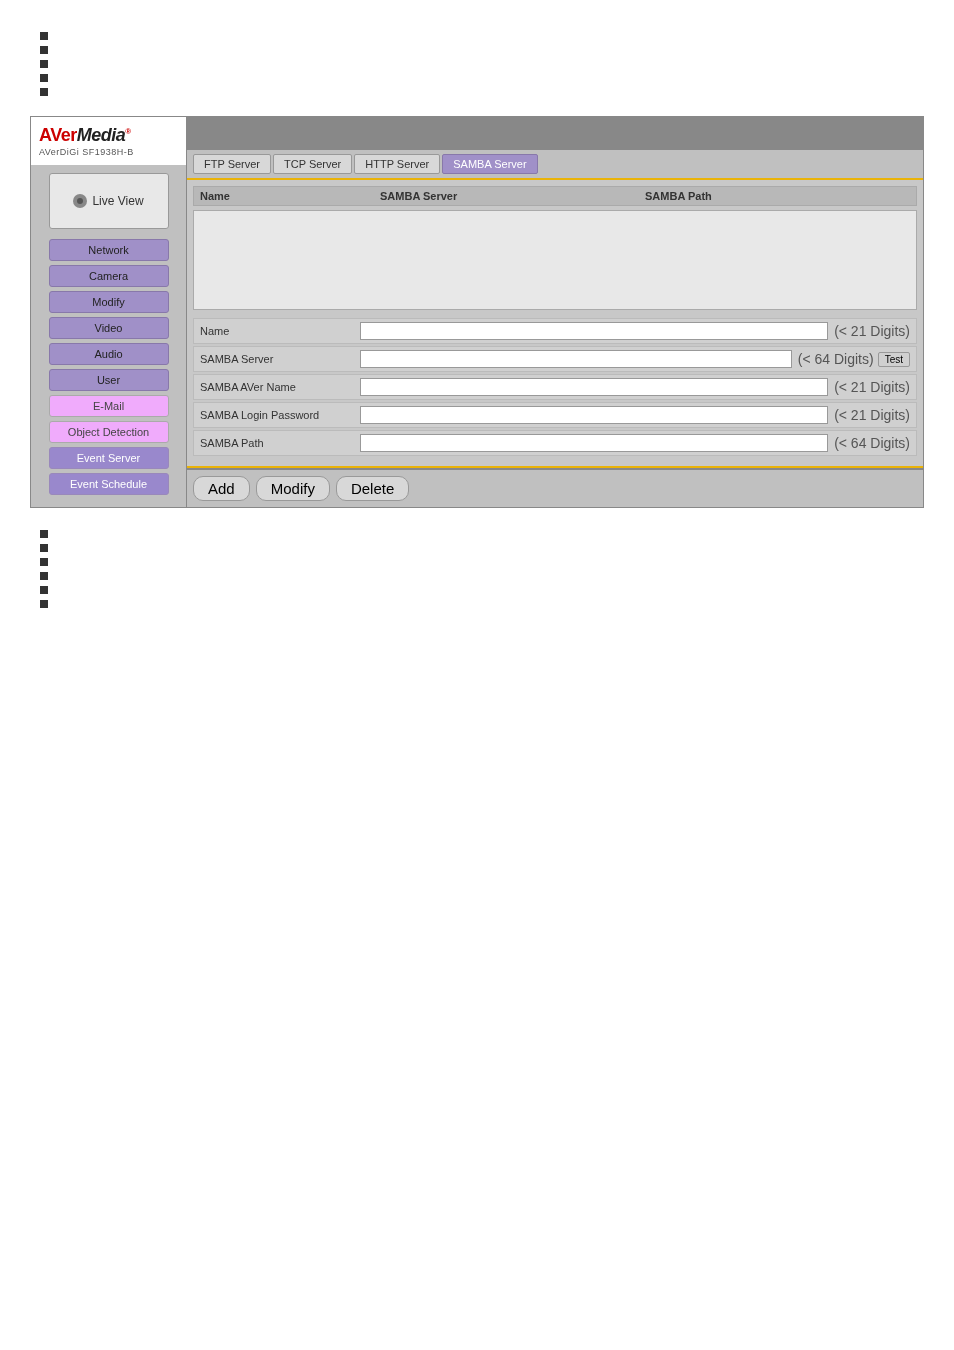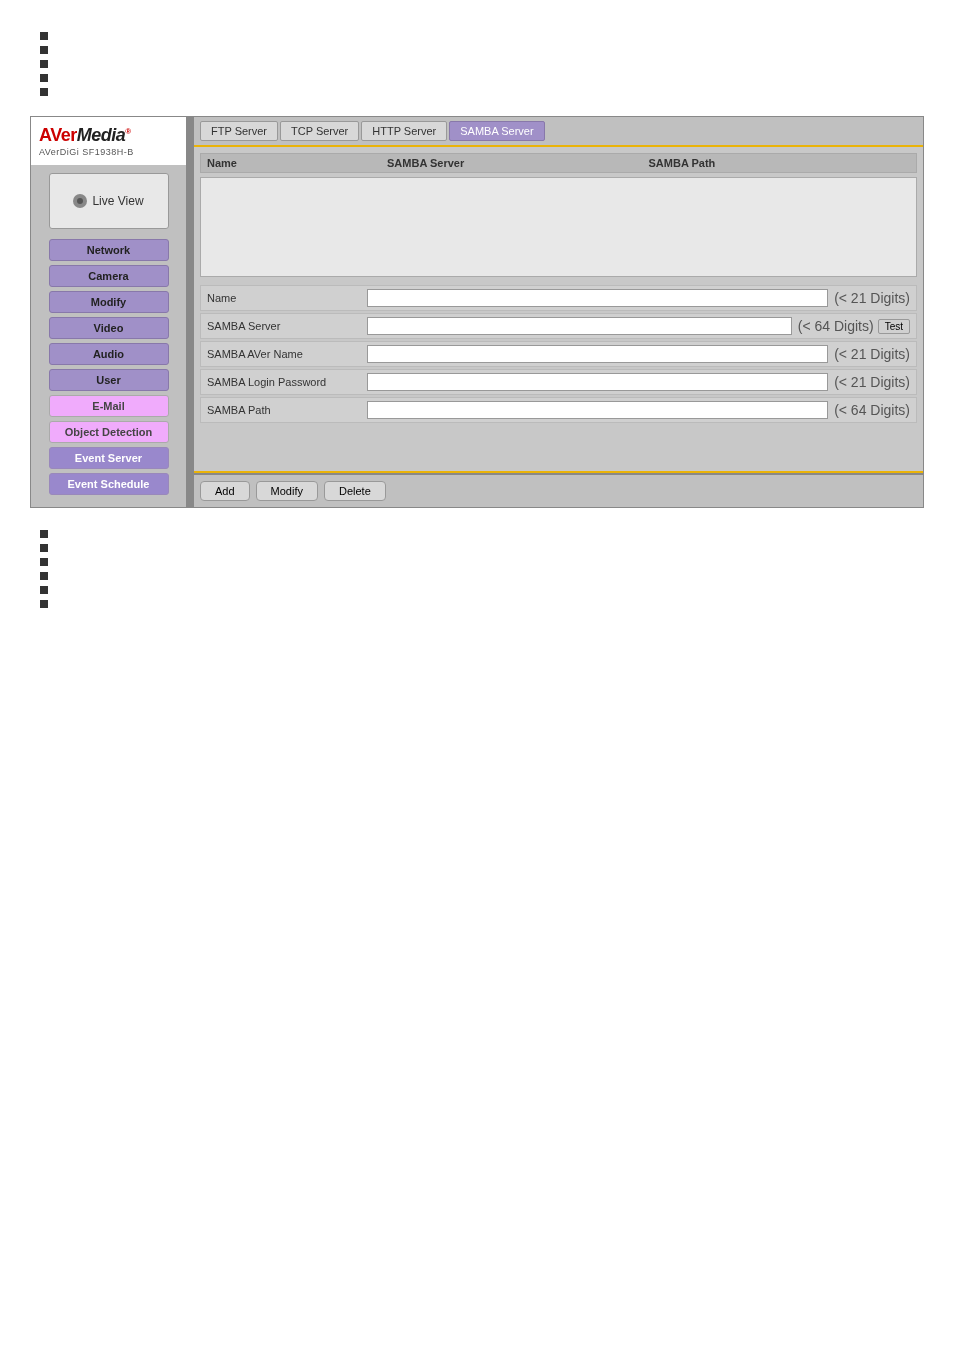--- a/index.html
+++ b/index.html
@@ -33,21 +33,22 @@
       font-size: 12px;
       color: #333;
       line-height: 1.4;
     }
 
     .main-container {
       display: flex;
       margin: 20px 0;
       border: 1px solid #888;
       background: #888;
-      gap: 8px;
+      gap: 1px;
+      align-items: flex-end;
     }
 
     
     .sidebar {
       width: 155px;
       background: #c0c0c0;
       flex-shrink: 0;
       display: flex;
       flex-direction: column;
       align-items: center;
@@ -112,21 +113,21 @@
     .nav-btn {
       display: block;
       width: 120px;
       text-align: center;
       padding: 4px 8px;
       margin: 2px auto;
       background: #b8b0d0;
       border: 1px solid #9988bb;
       border-radius: 3px;
       font-size: 11px;
-      font-weight: bold;
+      font-weight: normal;
       color: #333;
       cursor: pointer;
     }
     .nav-btn.active {
       background: #9988cc;
       color: #fff;
     }
     .nav-btn.plain {
       background: #f0abfc;
       border: 1px solid #aaa;
@@ -243,25 +244,25 @@
     .action-row {
       background: #c0c0c0;
       padding: 6px;
       display: flex;
       gap: 6px;
       align-items: center;
       border-top: 2px solid #888;
     }
     .action-btn {
       padding: 3px 14px;
-      font-size: 11px;
+      font-size: 15px;
       background: #d8d8d8;
       border: 1px solid #999;
       cursor: pointer;
-      border-radius: 4px;
+      border-radius: 10px;
     }
 
     .avermedia-logo {
       font-family: Arial, sans-serif;
     }
     .aver-red { color: #cc0000; font-weight: bold; }
   </style>
 </head>
 <body>
 

